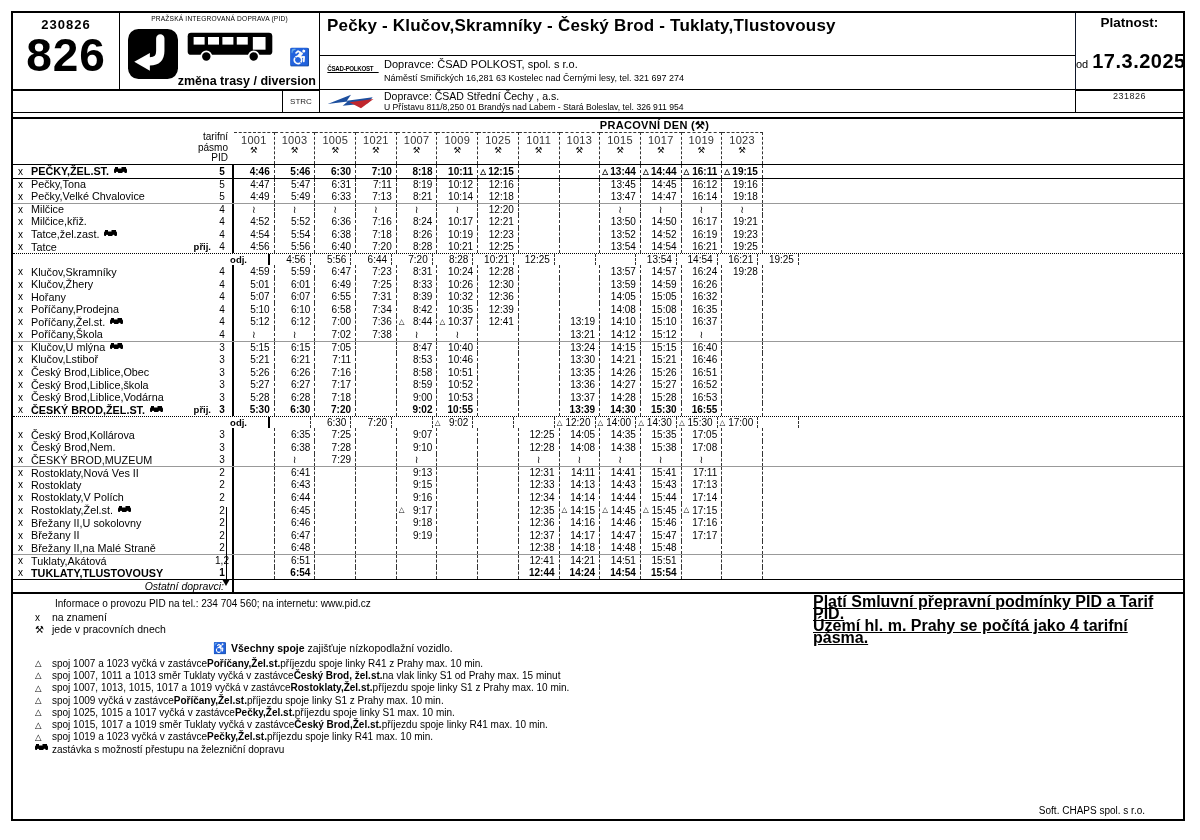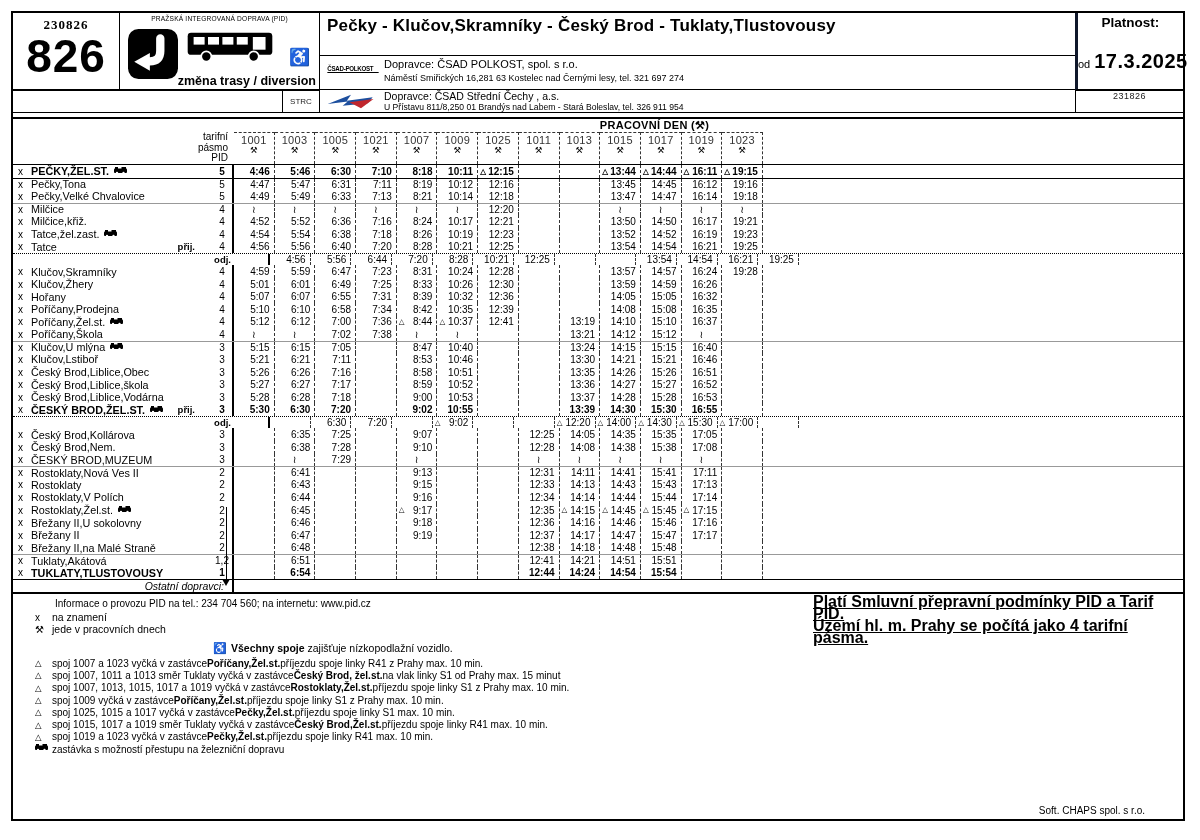--- a/index.html
+++ b/index.html
@@ -1,42 +1,42 @@
 <!DOCTYPE html>
 <html><head>
 <meta charset="utf-8">
 <style>
   html,body{margin:0;padding:0;background:#e8e8e8;}
   .page{position:relative;width:1200px;height:840px;background:#fff;font-family:"Liberation Sans",sans-serif;color:#000;overflow:hidden;}
   .frame{position:absolute;left:11px;top:11px;width:1170px;height:806px;border:2px solid #000;}
   .abs{position:absolute;box-sizing:border-box;}
   
   .cellA{left:0;top:0;width:107px;height:77px;border-right:1px solid #000;border-bottom:1px solid #000;}
-  .cA-code{text-align:center;font-weight:bold;font-size:13px;margin-top:4px;letter-spacing:1px;font-family:Liberation Serif, serif;}
+  .cA-code{text-align:center;font-weight:bold;font-size:13px;margin-top:4px;letter-spacing:1px;}
   .cA-num{text-align:center;font-weight:bold;font-size:46px;line-height:46px;letter-spacing:1px;}
   .cellB{left:107px;top:0;width:200px;height:77px;border-right:1px solid #000;border-bottom:1px solid #000;}
   .cB-top{font-size:6.6px;text-align:center;margin-top:2px;letter-spacing:.2px;white-space:nowrap;}
   .pidlogo{position:absolute;left:8px;top:16px;}
   .buslogo{position:absolute;left:66px;top:18px;}
   .wheelB{position:absolute;right:8px;top:36px;font-size:17px;line-height:17px;}
   .cB-div{position:absolute;bottom:1px;right:3px;font-weight:bold;font-size:12.5px;white-space:nowrap;}
   .cellC{left:307px;top:0;width:755px;height:43px;border-bottom:1px solid #000;}
   .title{font-size:17px;font-weight:bold;padding:3px 0 0 7px;letter-spacing:.2px;white-space:nowrap;}
   .cellD{left:307px;top:43px;width:755px;height:34px;border-bottom:1px solid #000;}
   .cellG{left:307px;top:77px;width:755px;height:22px;}
   .oplogo1{position:absolute;left:6px;top:9px;width:54px;font-size:6.5px;font-weight:bold;border-bottom:1px solid #000;white-space:nowrap;transform:scaleX(.95);letter-spacing:-.3px;}
   .oplogo2{position:absolute;left:6px;top:3px;}
   .opname{position:absolute;left:64px;top:2px;font-size:11px;white-space:nowrap;}
   .opaddr{position:absolute;left:64px;top:17px;font-size:9px;white-space:nowrap;}
   .opname2{position:absolute;left:64px;top:0px;font-size:10.5px;white-space:nowrap;}
   .opaddr2{position:absolute;left:64px;top:12px;font-size:8.6px;white-space:nowrap;}
   .cellE{left:0;top:77px;width:307px;height:22px;border-top:1px solid #000;}
   .cellF{left:269px;top:77px;width:38px;height:22px;border-left:1px solid #000;border-right:1px solid #000;}
   .strc{font-size:8px;text-align:center;padding-top:7px;color:#222;}
-  .cellH{left:1062px;top:0;width:108px;height:77px;border-left:3px solid #0f172a;border-bottom:1px solid #000;}
+  .cellH{left:1062px;top:0;width:108px;height:77px;border-left:1px solid #0f172a;border-bottom:1px solid #000;}
   .platnost{text-align:center;font-weight:bold;font-size:13.5px;margin-top:2px;}
   .pl-date{text-align:center;margin-top:20px;white-space:nowrap;}
   .pl-od{font-size:11px;margin-right:4px;}
   .pl-dt{font-size:20px;font-weight:bold;letter-spacing:.5px;}
   .cellI{left:1062px;top:77px;width:108px;height:22px;border-left:1px solid #000;border-top:1px solid #000;}
   .cI{font-size:9px;text-align:center;padding-top:0;color:#222;letter-spacing:.5px;}
   .hdr-bottom{left:0;top:99px;width:1170px;height:0;border-top:1px solid #000;}
   
   .tt{left:0;top:104px;width:1170px;height:477px;border-top:2px solid #000;border-bottom:2px solid #000;}
   .day{position:absolute;top:0;left:221px;width:841px;text-align:center;font-weight:bold;font-size:11px;line-height:13px;letter-spacing:.3px;}
@@ -50,21 +50,21 @@
   .row{display:flex;height:12.55px;align-items:center;box-sizing:border-box;}
   .sep-solid{border-top:1px solid #000;}
   .sep-zone{border-top:1px solid #999;}
   .sep-dot{border-top:1px dotted #000;padding-left:36px;}
   .sc{width:221px;height:100%;display:flex;align-items:center;box-sizing:border-box;border-right:2px solid #000;padding-left:5px;flex:none;}
   .xs{width:13px;font-size:10px;flex:none;}
   .nm{font-size:10.8px;white-space:nowrap;}
   .rb .nm,.rb .tc,.rb .zn{font-weight:bold;}
   .tic{margin-left:5px;display:flex;align-items:center;}
   .sp{flex:1;}
-  .lb{font-size:9.5px;font-weight:bold;margin-right:17px;}
+  .lb{font-size:9.5px;font-weight:bold;margin-right:1px;}
   .zn{width:20px;text-align:center;font-size:10px;flex:none;}
   .tc{width:40.7px;height:100%;box-sizing:border-box;border-right:1px dashed #333;display:flex;align-items:center;justify-content:flex-end;padding:0 4px 0 2px;font-size:10px;flex:none;white-space:nowrap;}
   .tc.pass{justify-content:center;padding:0;}
   .tri{margin-right:auto;font-size:7.5px;line-height:1;}
   .ostrow{height:13px;border-top:1px solid #000;display:flex;}
   .ostc{width:221px;border-right:2px solid #000;height:100%;text-align:right;font-style:italic;font-size:10.5px;padding-right:8px;box-sizing:border-box;line-height:13px;}
   .arr-line{left:213px;top:388px;width:1px;height:74px;background:#000;}
   .arr-head{left:209px;top:460px;width:0;height:0;border-left:4.5px solid transparent;border-right:4.5px solid transparent;border-top:7px solid #000;}
   
   .ft-info{left:2px;top:585px;font-size:10px;padding-left:40px;}

